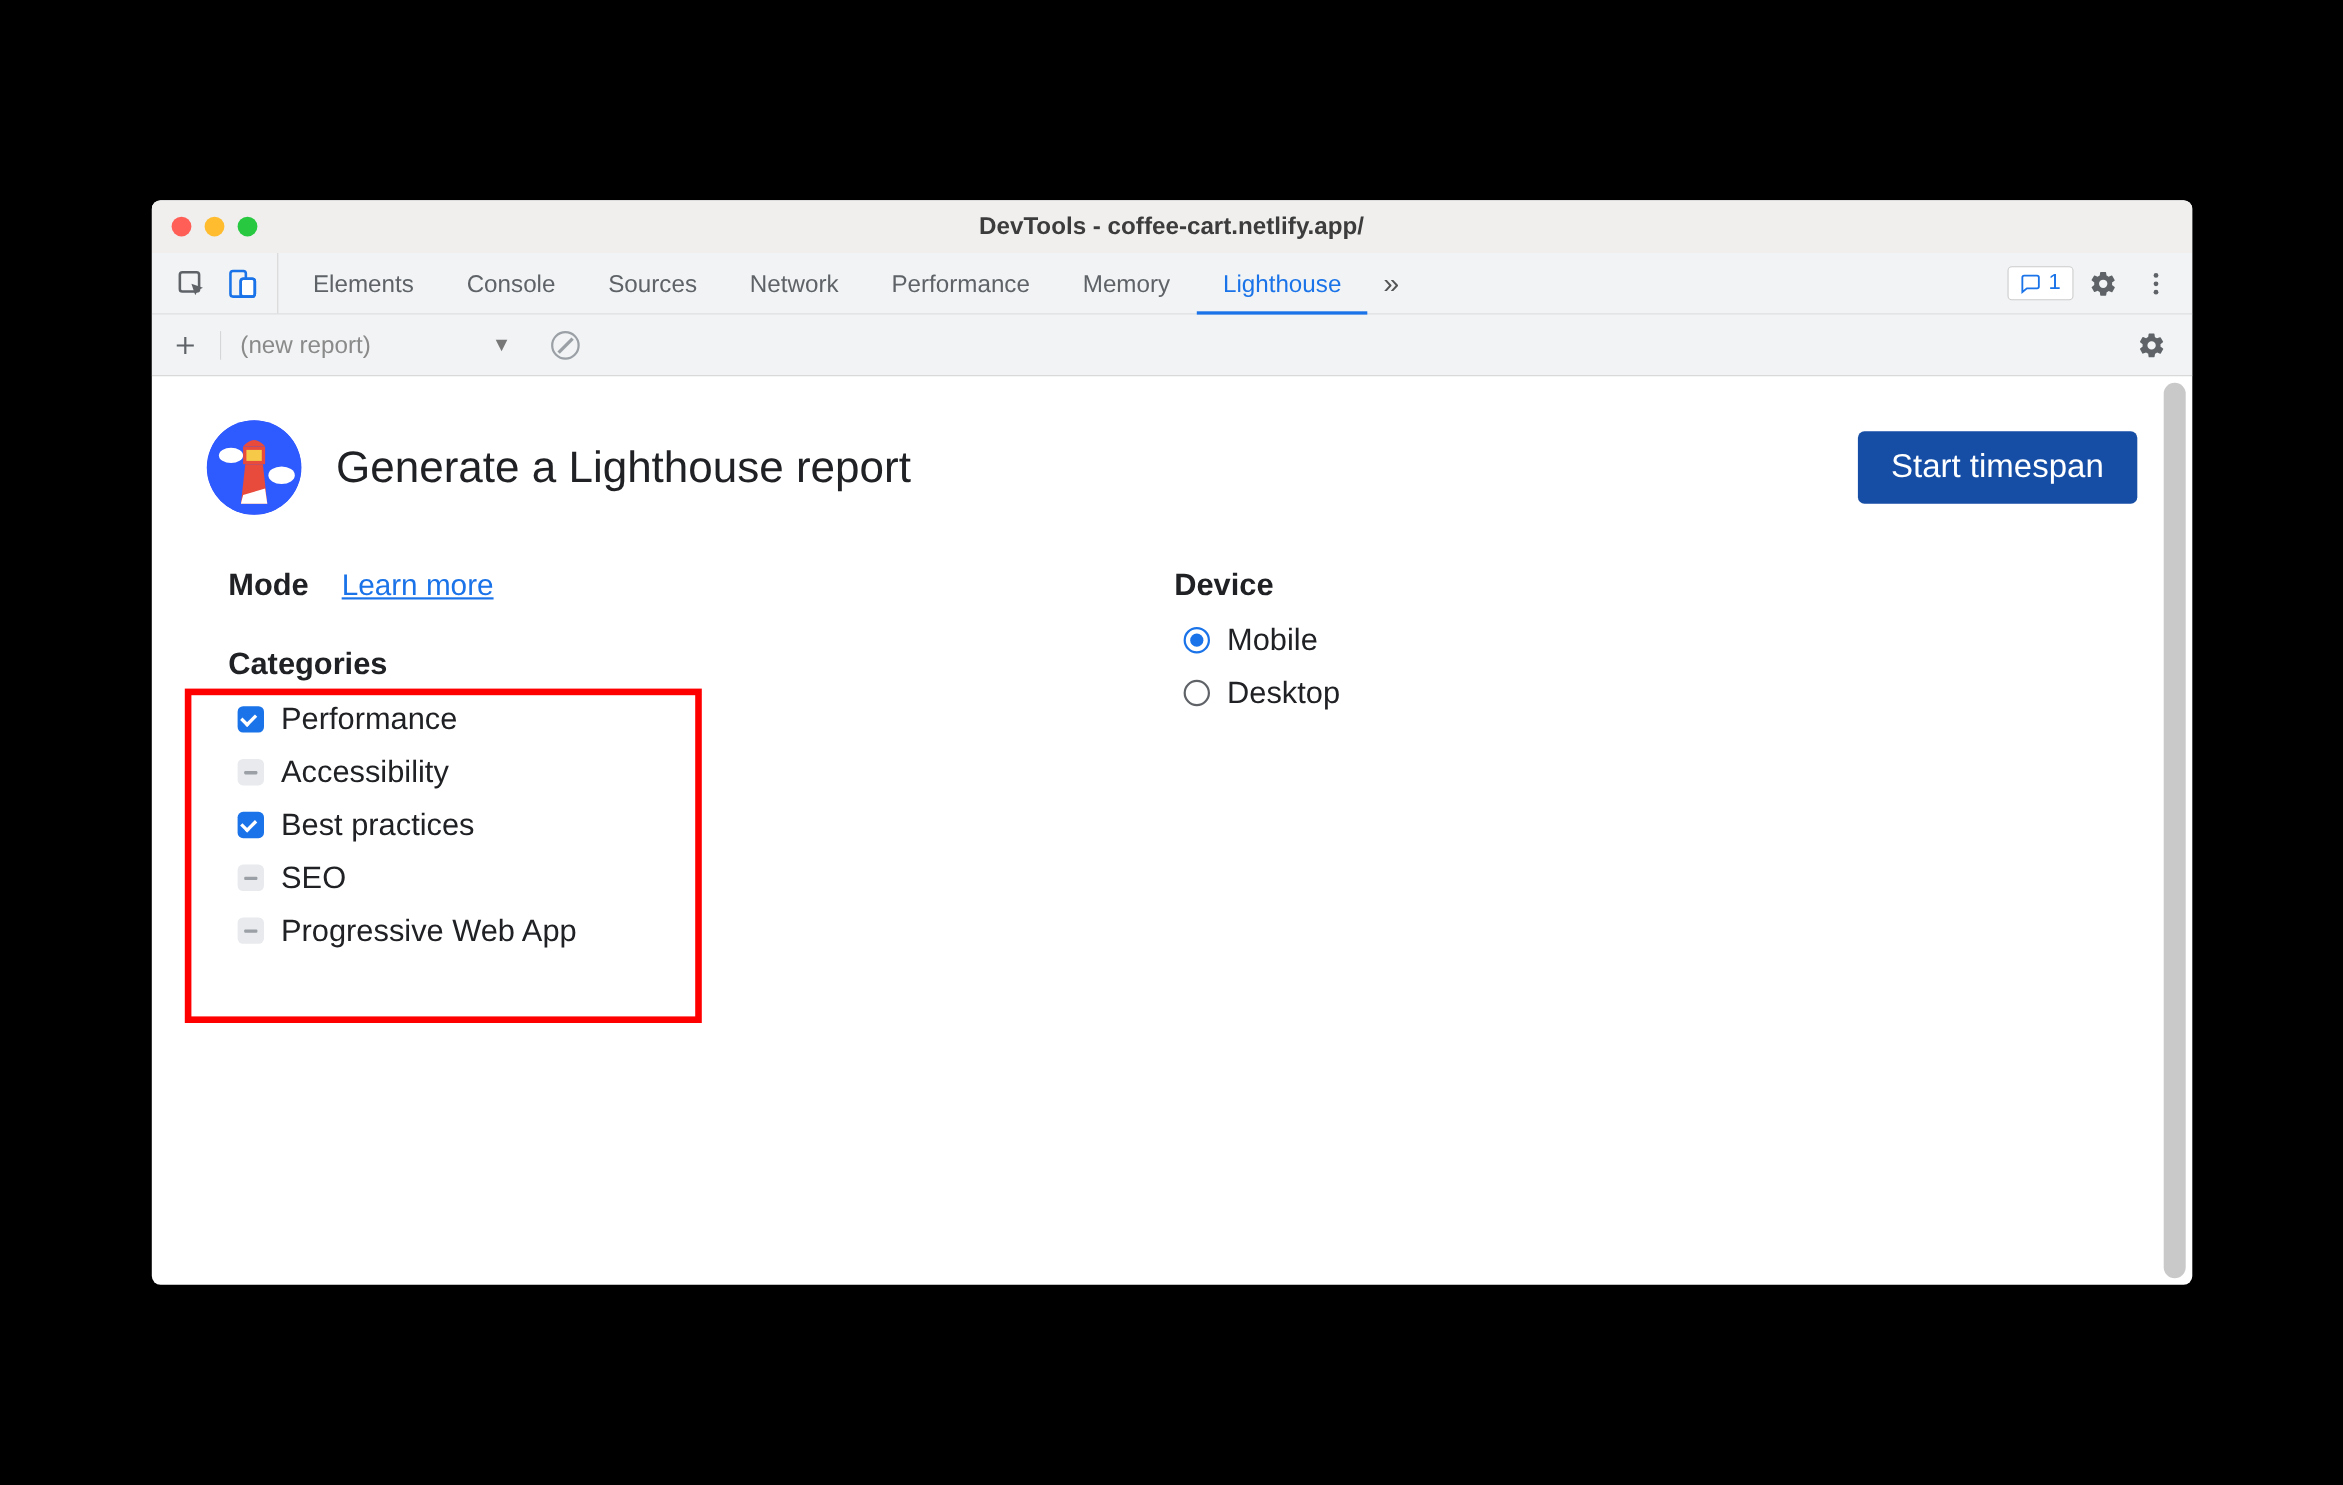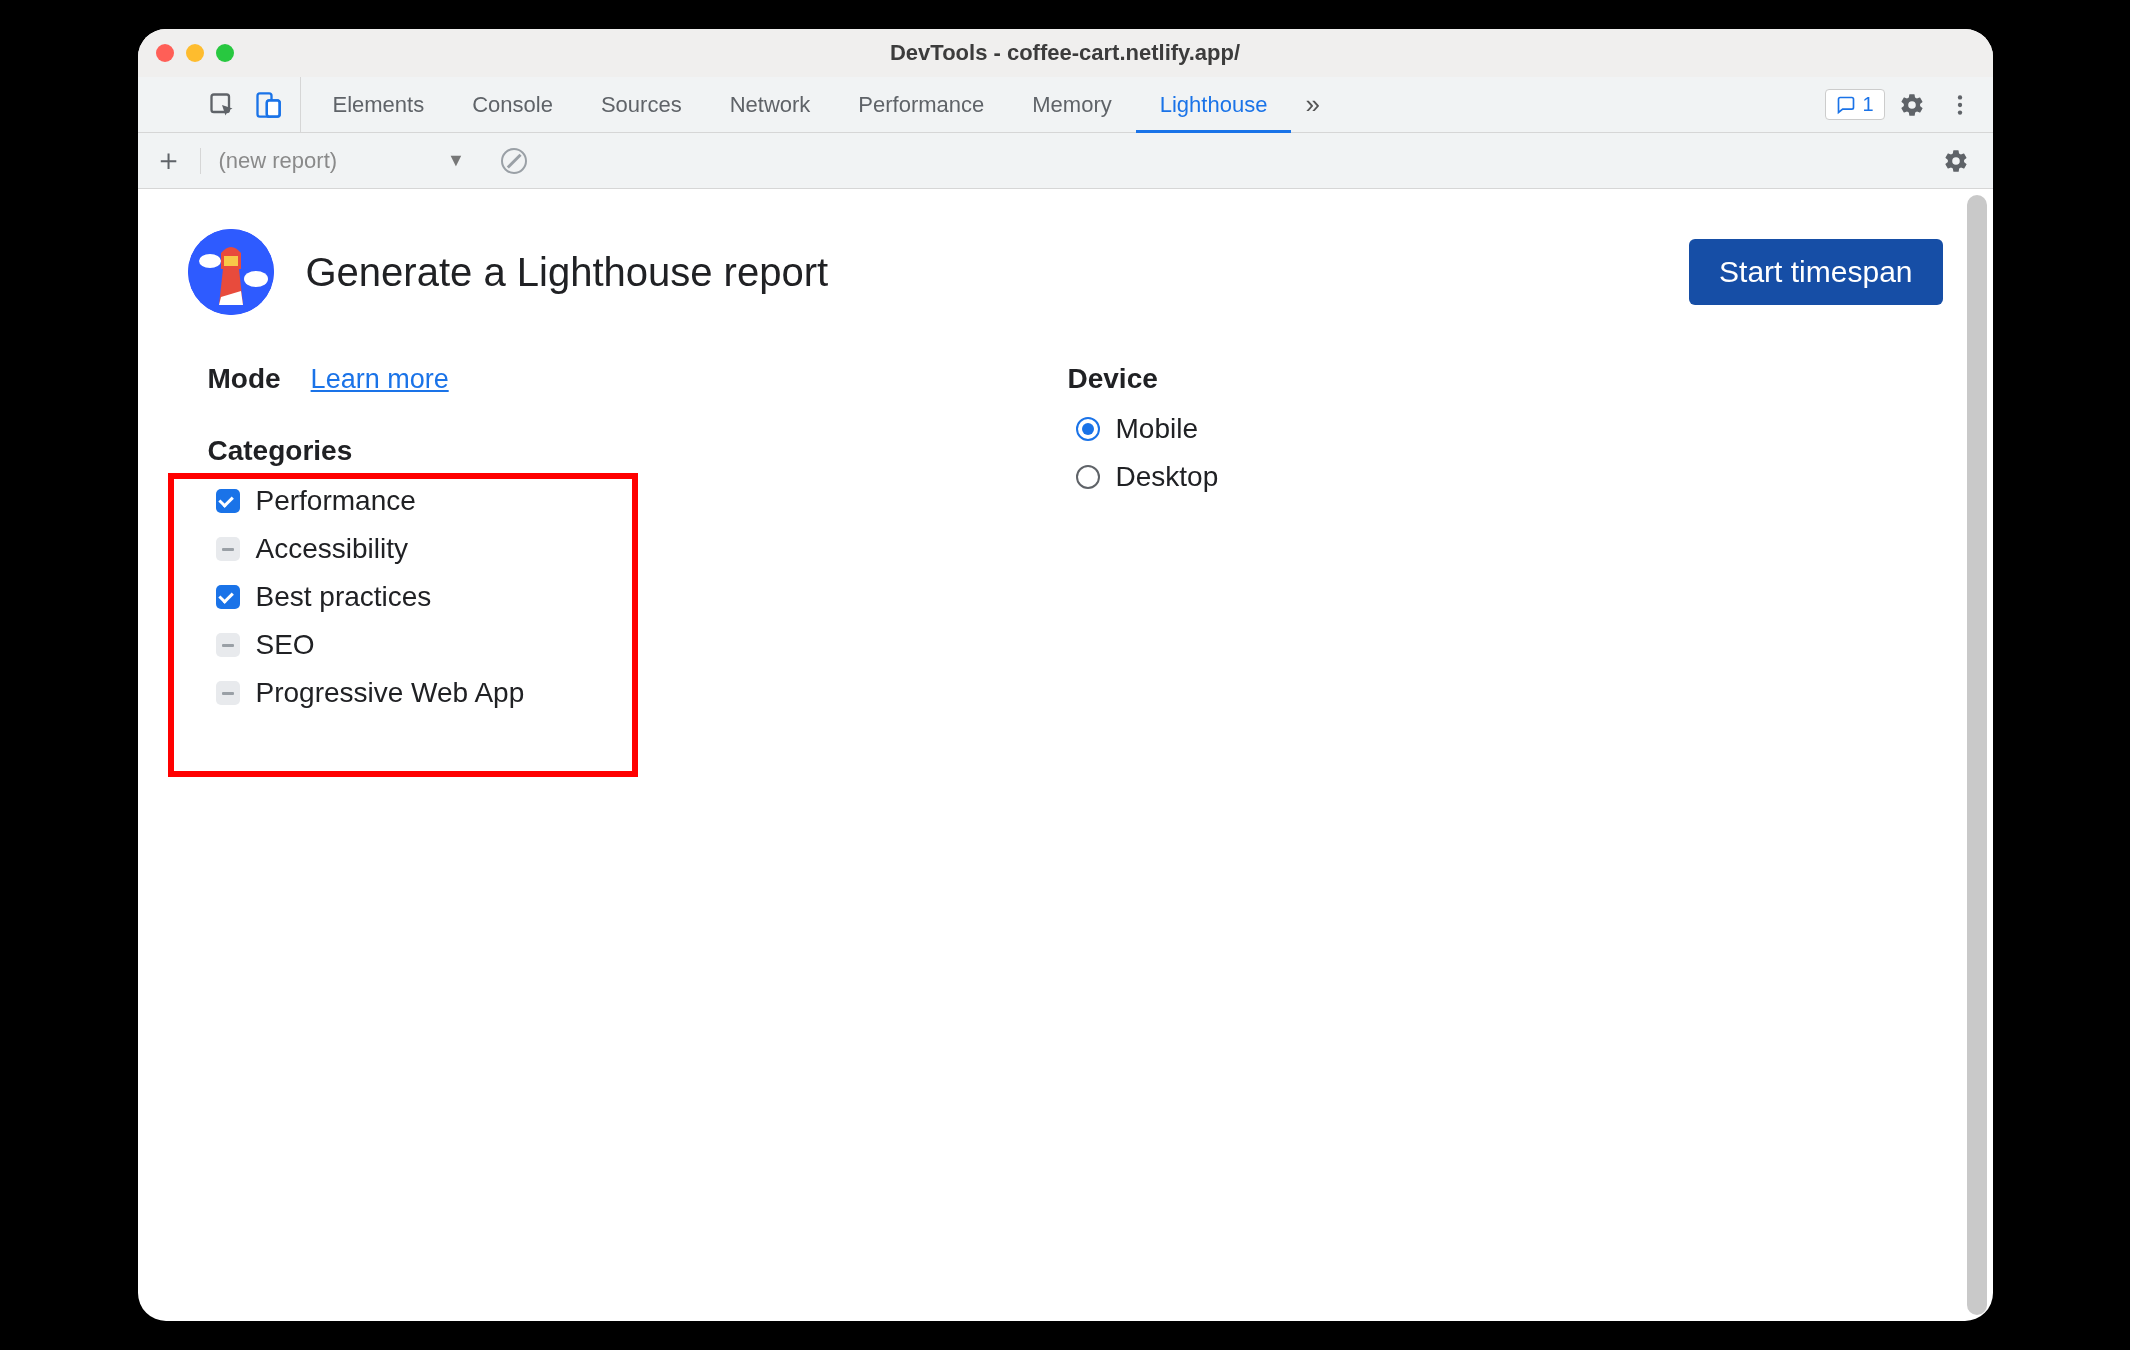--- a/index.html
+++ b/index.html
@@ -18,41 +18,41 @@
   }
   * { box-sizing: border-box; }
   html,body { height:100%; margin:0; }
   body {
     background:#000;
     display:flex; align-items:center; justify-content:center;
     font-family: -apple-system, "Helvetica Neue", Arial, sans-serif;
     width:2130px; height:1350px;
   }
   .window {
-    width:1855px; height:1292px;
+    width:1855px; height:986px;
     background:var(--frame-bg);
-    border-radius:28px;
+    border-radius:8px;
     box-shadow:0 30px 80px rgba(0,0,0,.55), 0 0 0 1px rgba(0,0,0,.05);
     display:flex; flex-direction:column;
     overflow:hidden;
     position:relative;
   }
 
   
   .titlebar { height:48px; background:var(--titlebar-bg); display:flex; align-items:center; padding:0 18px; position:relative;}
   .traffic { display:flex; gap:12px; }
   .dot { width:18px; height:18px; border-radius:50%; }
   .dot.red{background:#ff5f57;} .dot.yellow{background:#febc2e;} .dot.green{background:#28c840;}
   .title { position:absolute; left:0; right:0; text-align:center; font-size:22px; color:#3c3c3c; font-weight:600;}
 
   
   .tabbar {
     height:56px; background:var(--tabbar-bg);
     display:flex; align-items:stretch; border-bottom:1px solid var(--border-grey);
-    font-size:22px; color:var(--text-grey);padding-left:48px;
+    font-size:22px; color:var(--text-grey);
   }
   .tb-left { display:flex; align-items:center; gap:18px; padding:0 18px 0 22px; border-right:1px solid var(--border-grey);}
   .inspect-icon svg, .device-icon svg { display:block; }
   .tabs { display:flex; align-items:stretch; padding-left:8px; flex:1; }
   .tab { display:flex; align-items:center; padding:0 24px; cursor:pointer; position:relative; white-space:nowrap;}
   .tab.active { color:var(--accent-hl);}
   .tab.active::after { content:""; position:absolute; left:0; right:0; bottom:-1px; height:3px; background:var(--accent-hl);}
   .tb-right { display:flex; align-items:center; padding-right:12px; gap:6px;}
   .issues-badge { display:flex; align-items:center; gap:6px; border:1px solid #ccc; padding:3px 10px; border-radius:4px; color:var(--accent-hl); font-size:20px; background:#fff;}
   .icon-btn { width:42px; height:42px; display:flex; align-items:center; justify-content:center; color:#555; cursor:pointer;}

